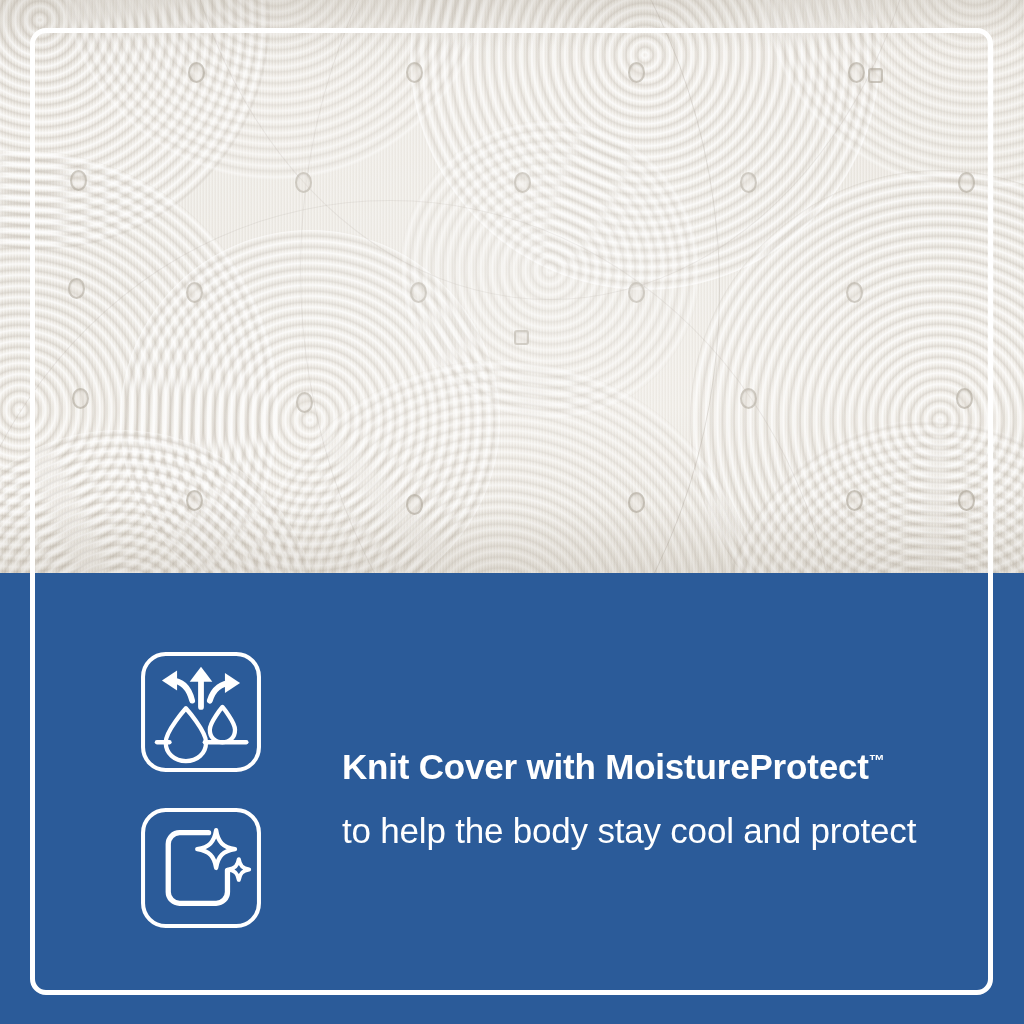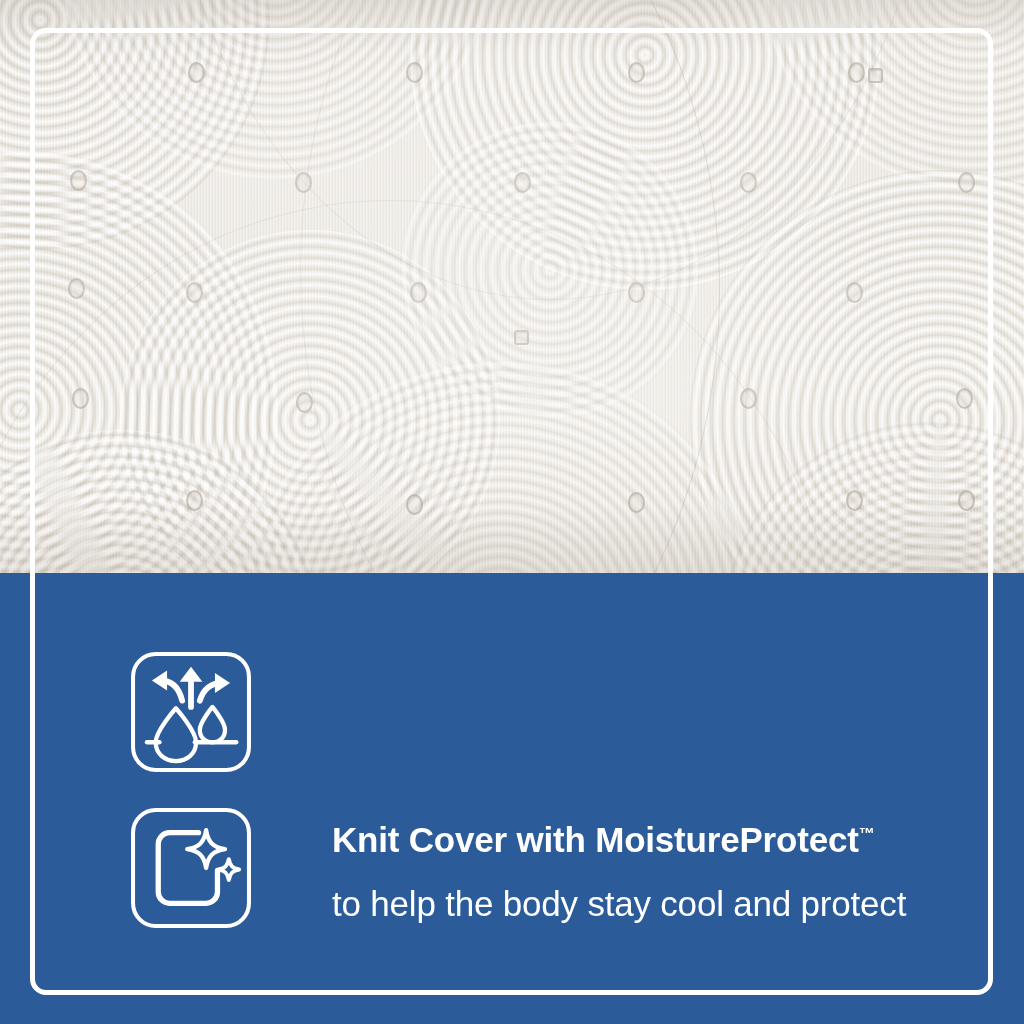--- a/index.html
+++ b/index.html
@@ -81,24 +81,24 @@
     left:30px;top:28px;
     width:963px;height:967px;
     border:5px solid #ffffff;
     border-radius:16px;
     pointer-events:none;
   }
 
   
   .feature{
     position:absolute;
-    left:128px;top:645px;
+    left:138px;top:645px;
     width:840px;
     display:flex;
-    align-items:flex-end;
+    align-items:center;
     gap:0;
   }
   .icons{
     width:128px;
     flex:0 0 128px;
     display:flex;flex-direction:column;
     gap:30px;
     padding-top:4px;
   }
   .icon-box{

